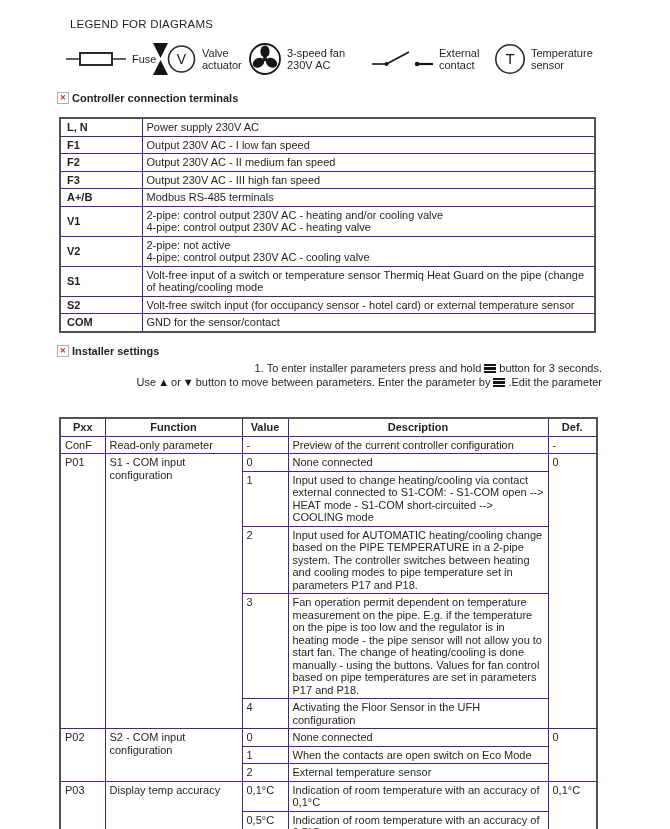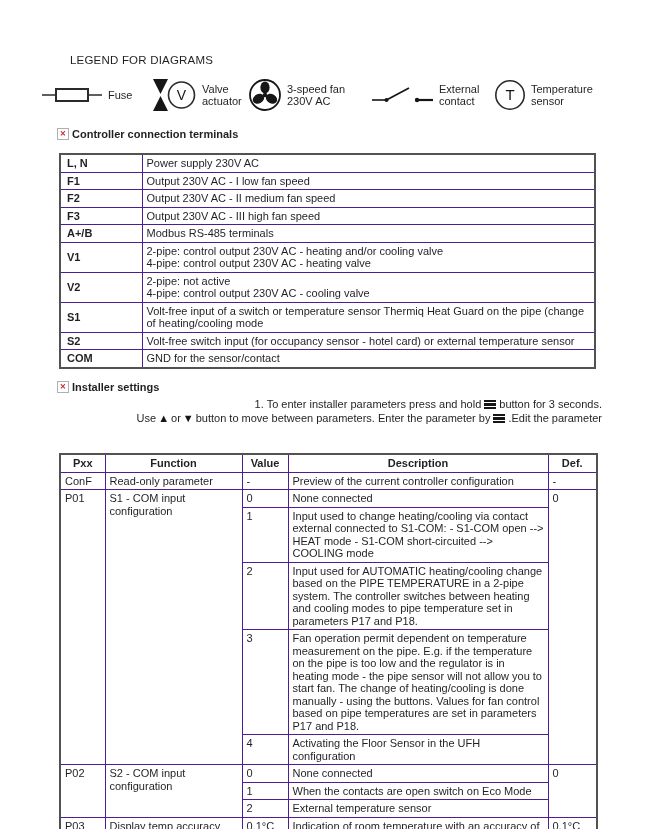--- a/index.html
+++ b/index.html
@@ -1,21 +1,21 @@
 <!DOCTYPE html>
 <html><head>
 <meta charset="utf-8">
 <style>
   html,body { margin:0; padding:0; }
   body {
     width:670px; height:829px; background:#ffffff;
     font-family:"Liberation Sans", sans-serif;
     color:#231f20; position:relative; overflow:hidden;
   }
-  .abs { position:absolute;margin-top:36px; }
+  .abs { position:absolute; }
 
   
   .legend-title { left:70px; top:18px; font-size:11.5px; letter-spacing:.2px; }
   .legend-item { top:40px; height:38px; display:flex; align-items:center; gap:5px; }
   .legend-label { font-size:11px; line-height:12.5px; white-space:pre-line; }
 
   
   .section-heading { display:flex; align-items:center; gap:3px; font-size:11px; font-weight:bold; }
   .broken-icon {
     width:10px; height:10px; border:1px solid #b0b0b0; background:#fff;
@@ -44,21 +44,21 @@
   .params-table td { vertical-align:top; }
   .pre { white-space:pre-line; }
 
   svg { display:block; }
 </style>
 </head>
 <body>
 
 <div class="abs legend-title">LEGEND FOR DIAGRAMS</div>
 
-<div class="abs legend-item" style="left:41px">
+<div class="abs legend-item" style="left:65px">
   <svg width="62" height="18" viewBox="0 0 62 18">
     <line x1="1" y1="9" x2="61" y2="9" stroke="#2a2a2a" stroke-width="1.6"></line>
     <rect x="15" y="3" width="32" height="12" fill="#ffffff" stroke="#2a2a2a" stroke-width="2"></rect>
   </svg>
   <div class="legend-label">Fuse</div>
 </div>
 
 <div class="abs legend-item" style="left:152px">
   <svg width="45" height="34" viewBox="0 0 45 34">
     <path d="M1,1 H16 L8.5,16 Z" fill="#161616"></path>

